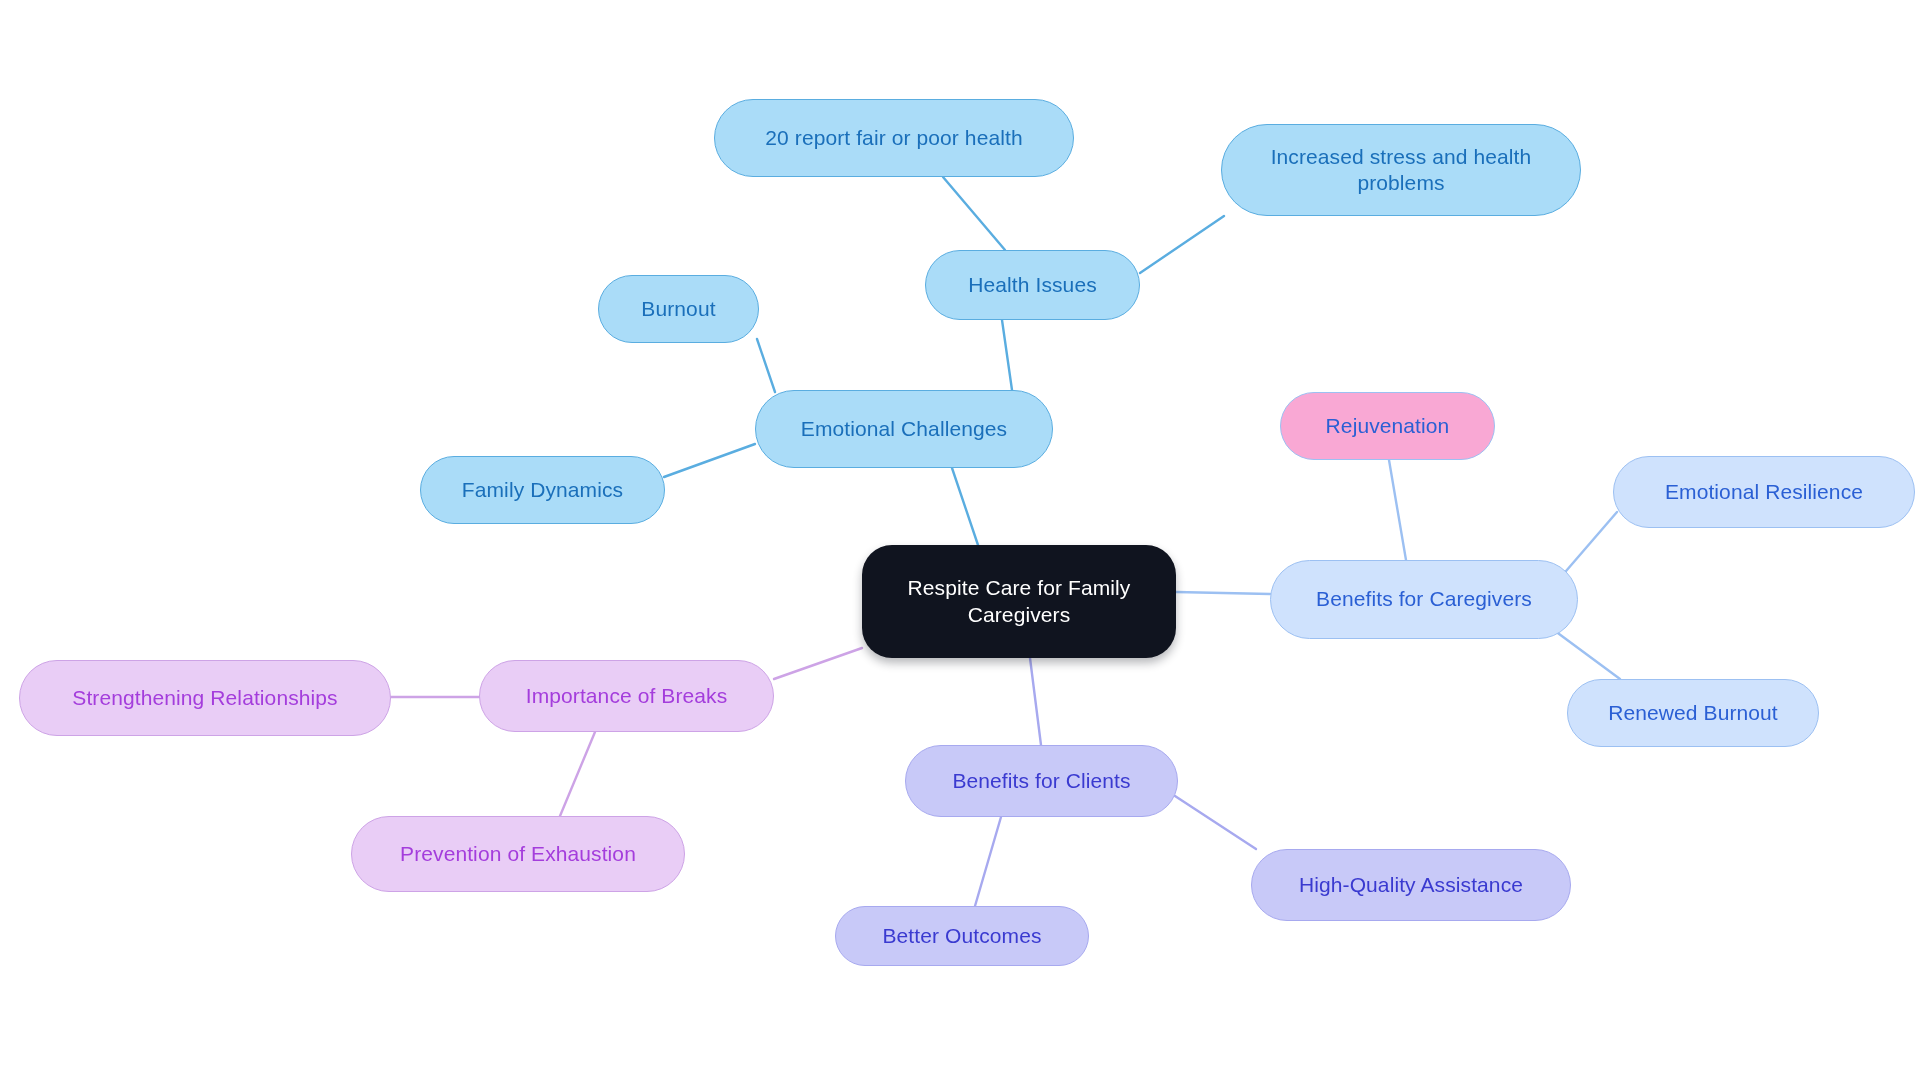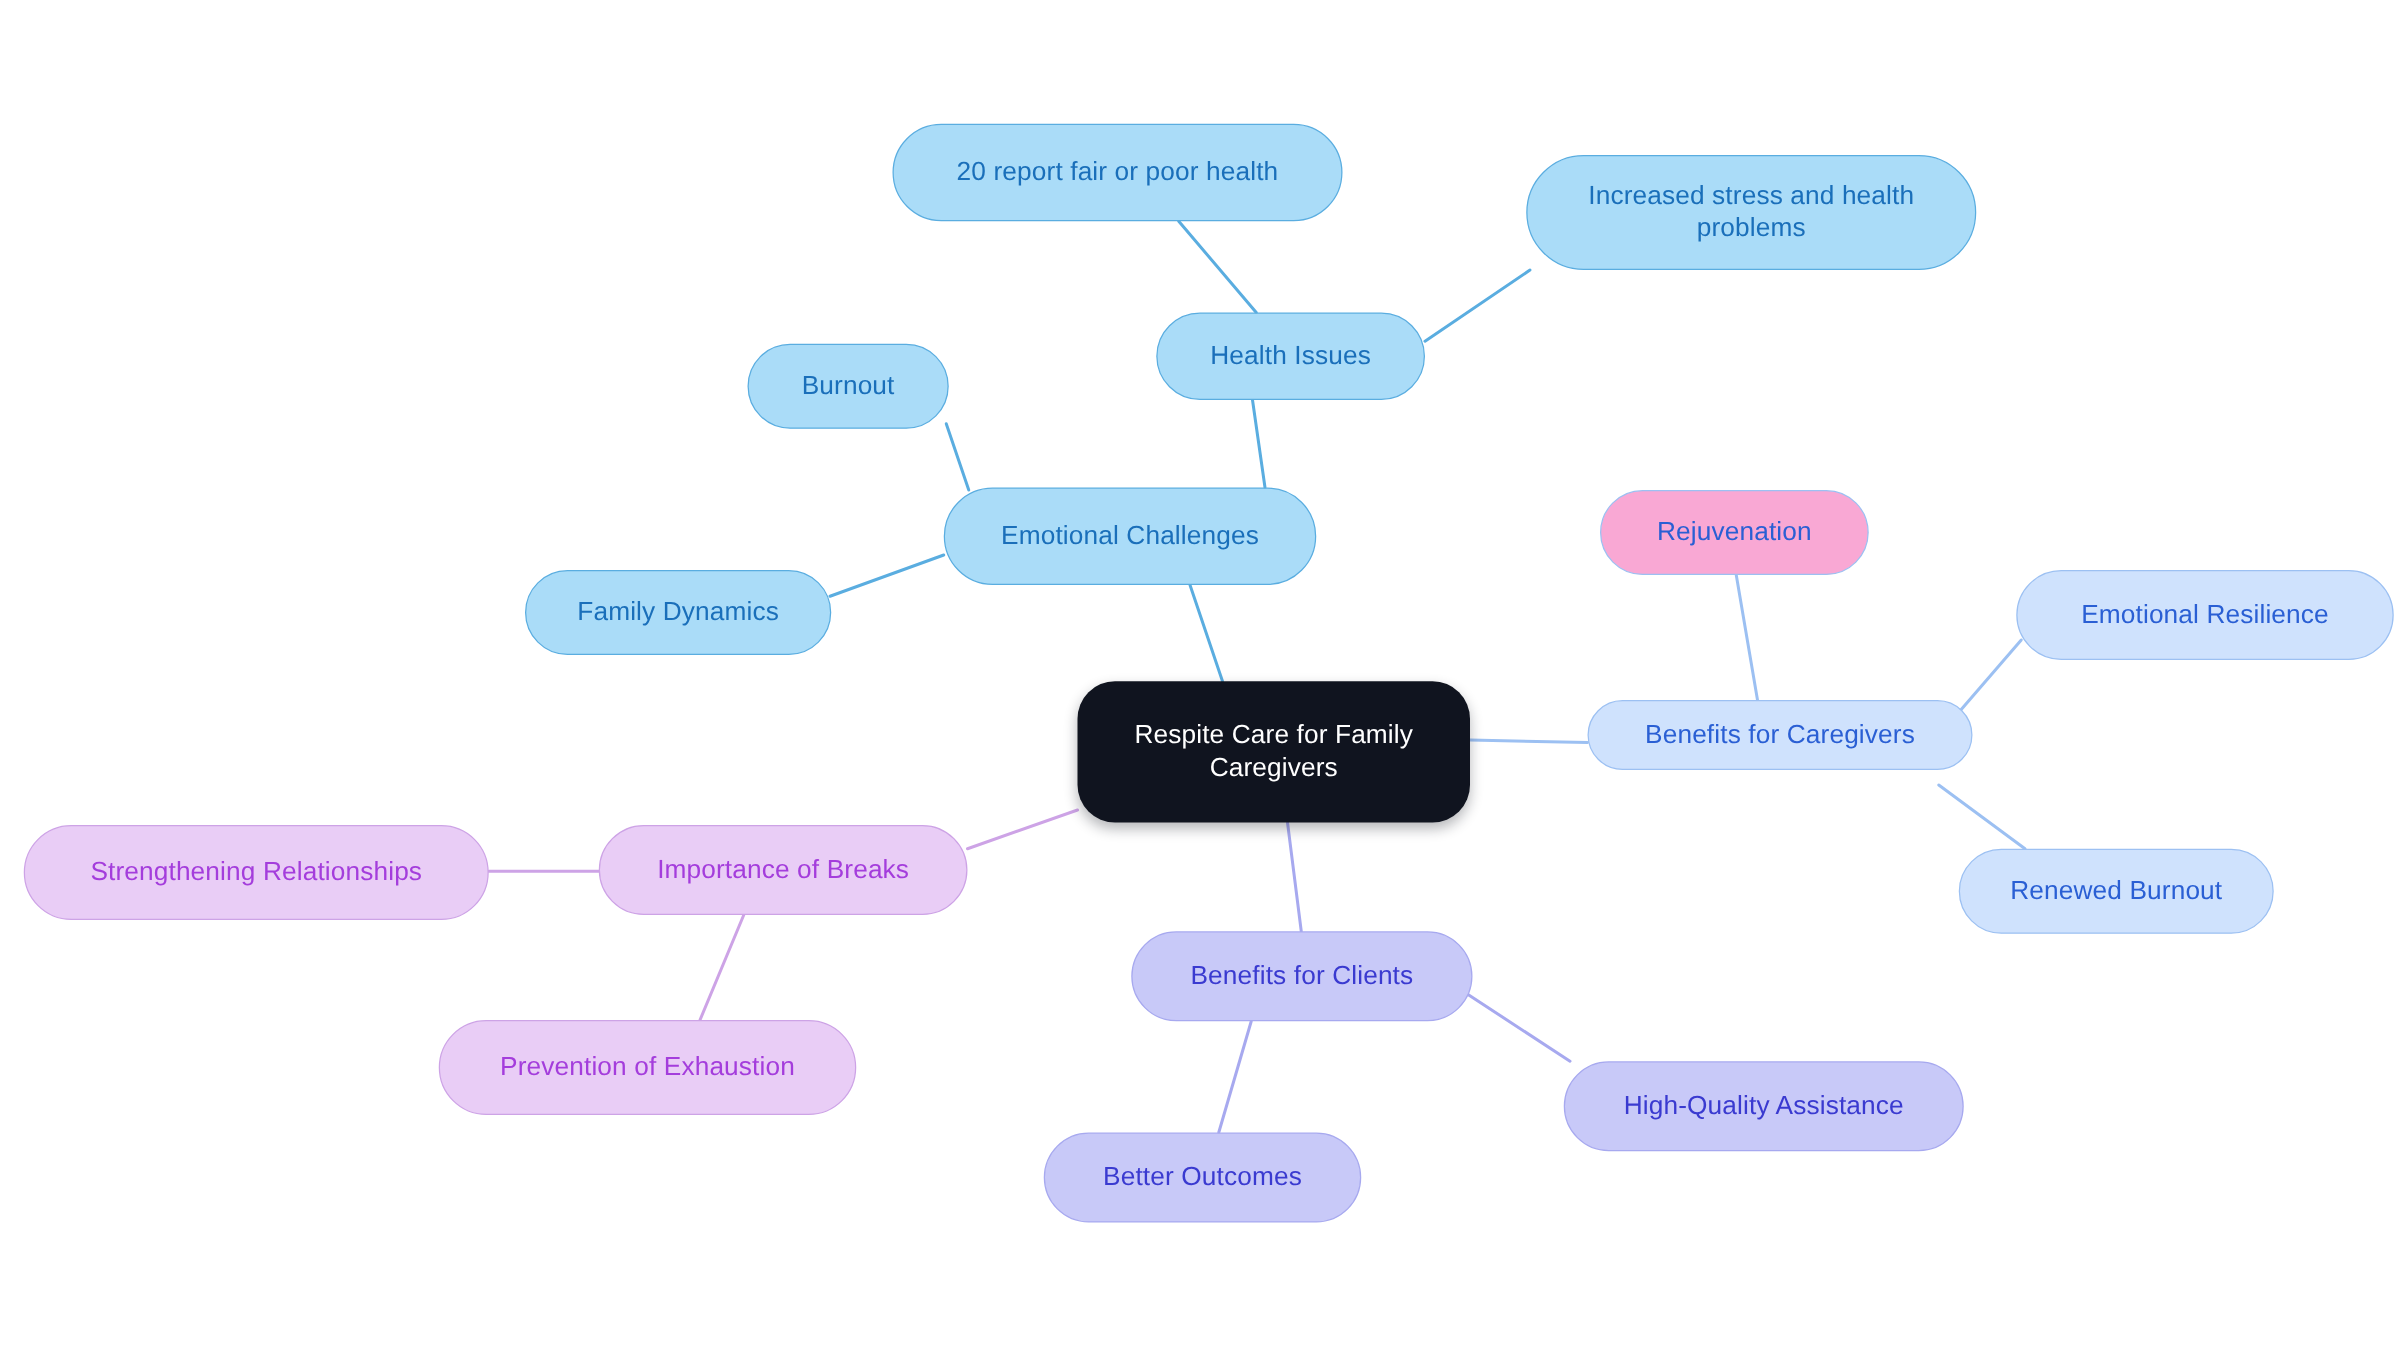--- a/index.html
+++ b/index.html
@@ -73,24 +73,24 @@
   <div id="node-layer">
       <div class="node root" style="left: 862px; top: 545px; width: 314px; height: 113px; background: rgb(16, 20, 31); border-color: rgb(16, 20, 31); color: rgb(255, 255, 255); font-size: 21px;"><span>Respite Care for Family
 Caregivers</span></div>
       <div class="node" style="left: 755px; top: 390px; width: 298px; height: 78px; background: rgb(170, 220, 248); border-color: rgb(90, 173, 224); color: rgb(26, 111, 186); font-size: 21px;"><span>Emotional Challenges</span></div>
       <div class="node" style="left: 925px; top: 250px; width: 215px; height: 70px; background: rgb(170, 220, 248); border-color: rgb(90, 173, 224); color: rgb(26, 111, 186); font-size: 21px;"><span>Health Issues</span></div>
       <div class="node" style="left: 714px; top: 99px; width: 360px; height: 78px; background: rgb(170, 220, 248); border-color: rgb(90, 173, 224); color: rgb(26, 111, 186); font-size: 21px;"><span>20 report fair or poor health</span></div>
       <div class="node" style="left: 1221px; top: 124px; width: 360px; height: 92px; background: rgb(170, 220, 248); border-color: rgb(90, 173, 224); color: rgb(26, 111, 186); font-size: 21px;"><span>Increased stress and health
 problems</span></div>
       <div class="node" style="left: 598px; top: 275px; width: 161px; height: 68px; background: rgb(170, 220, 248); border-color: rgb(90, 173, 224); color: rgb(26, 111, 186); font-size: 21px;"><span>Burnout</span></div>
       <div class="node" style="left: 420px; top: 456px; width: 245px; height: 68px; background: rgb(170, 220, 248); border-color: rgb(90, 173, 224); color: rgb(26, 111, 186); font-size: 21px;"><span>Family Dynamics</span></div>
-      <div class="node" style="left: 1270px; top: 560px; width: 308px; height: 56px; background: rgb(207, 226, 253); border-color: rgb(156, 192, 242); color: rgb(42, 95, 212); font-size: 21px;"><span>Benefits for Caregivers</span></div>
+      <div class="node" style="left: 1270px; top: 560px; width: 308px; height: 79px; background: rgb(207, 226, 253); border-color: rgb(156, 192, 242); color: rgb(42, 95, 212); font-size: 21px;"><span>Benefits for Caregivers</span></div>
       <div class="node" style="left: 1280px; top: 392px; width: 215px; height: 68px; background: #f9a8d4; border-color: rgb(156, 192, 242); color: rgb(42, 95, 212); font-size: 21px;"><span>Rejuvenation</span></div>
       <div class="node" style="left: 1613px; top: 456px; width: 302px; height: 72px; background: rgb(207, 226, 253); border-color: rgb(156, 192, 242); color: rgb(42, 95, 212); font-size: 21px;"><span>Emotional Resilience</span></div>
       <div class="node" style="left: 1567px; top: 679px; width: 252px; height: 68px; background: rgb(207, 226, 253); border-color: rgb(156, 192, 242); color: rgb(42, 95, 212); font-size: 21px;"><span>Renewed Burnout</span></div>
       <div class="node" style="left: 905px; top: 745px; width: 273px; height: 72px; background: rgb(200, 201, 248); border-color: rgb(167, 169, 239); color: rgb(58, 58, 208); font-size: 21px;"><span>Benefits for Clients</span></div>
       <div class="node" style="left: 1251px; top: 849px; width: 320px; height: 72px; background: rgb(200, 201, 248); border-color: rgb(167, 169, 239); color: rgb(58, 58, 208); font-size: 21px;"><span>High-Quality Assistance</span></div>
-      <div class="node" style="left: 835px; top: 906px; width: 254px; height: 72px; background: rgb(200, 201, 248); border-color: rgb(167, 169, 239); color: rgb(58, 58, 208); font-size: 21px; justify-content: center;"><span>Better Outcomes</span></div>
+      <div class="node" style="left: 835px; top: 906px; width: 254px; height: 60px; background: rgb(200, 201, 248); border-color: rgb(167, 169, 239); color: rgb(58, 58, 208); font-size: 21px; justify-content: center;"><span>Better Outcomes</span></div>
       <div class="node" style="left: 479px; top: 660px; width: 295px; height: 72px; background: rgb(233, 205, 246); border-color: rgb(205, 163, 230); color: rgb(164, 61, 220); font-size: 21px;"><span>Importance of Breaks</span></div>
       <div class="node" style="left: 19px; top: 660px; width: 372px; height: 76px; background: rgb(233, 205, 246); border-color: rgb(205, 163, 230); color: rgb(164, 61, 220); font-size: 21px;"><span>Strengthening Relationships</span></div>
       <div class="node" style="left: 351px; top: 816px; width: 334px; height: 76px; background: rgb(233, 205, 246); border-color: rgb(205, 163, 230); color: rgb(164, 61, 220); font-size: 21px;"><span>Prevention of Exhaustion</span></div>
     </div>
 </div>
 
 </body></html>

